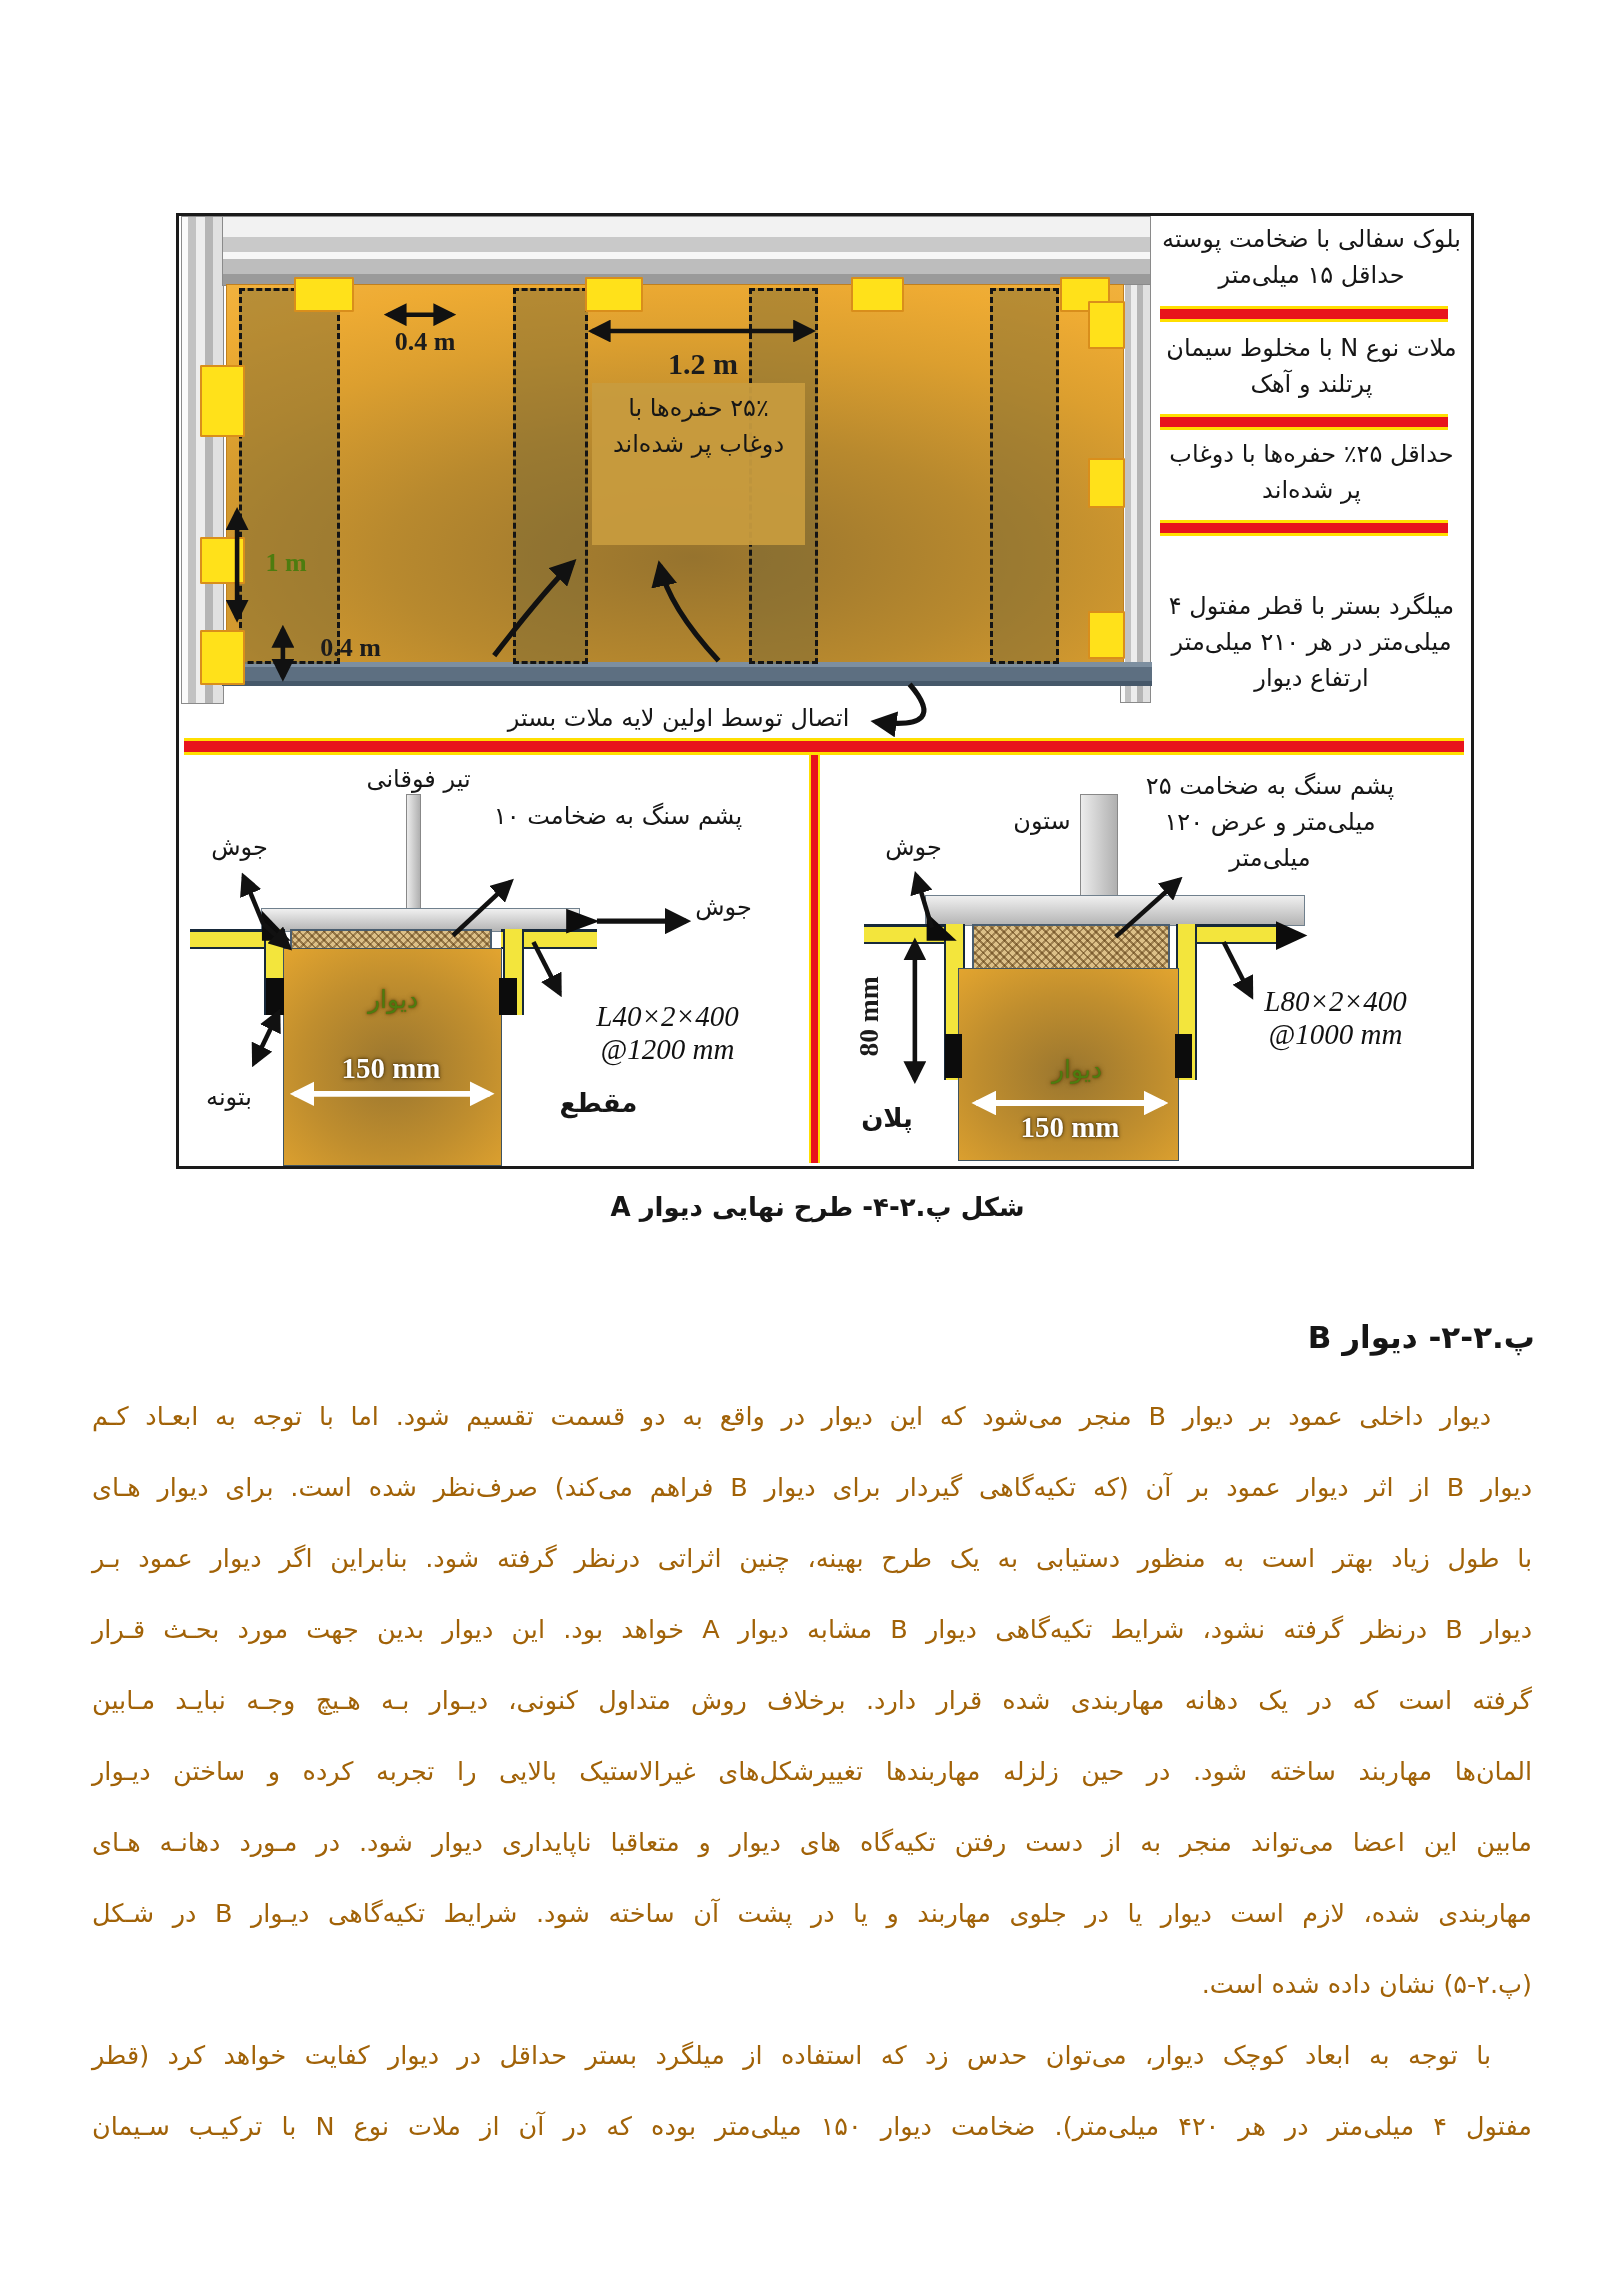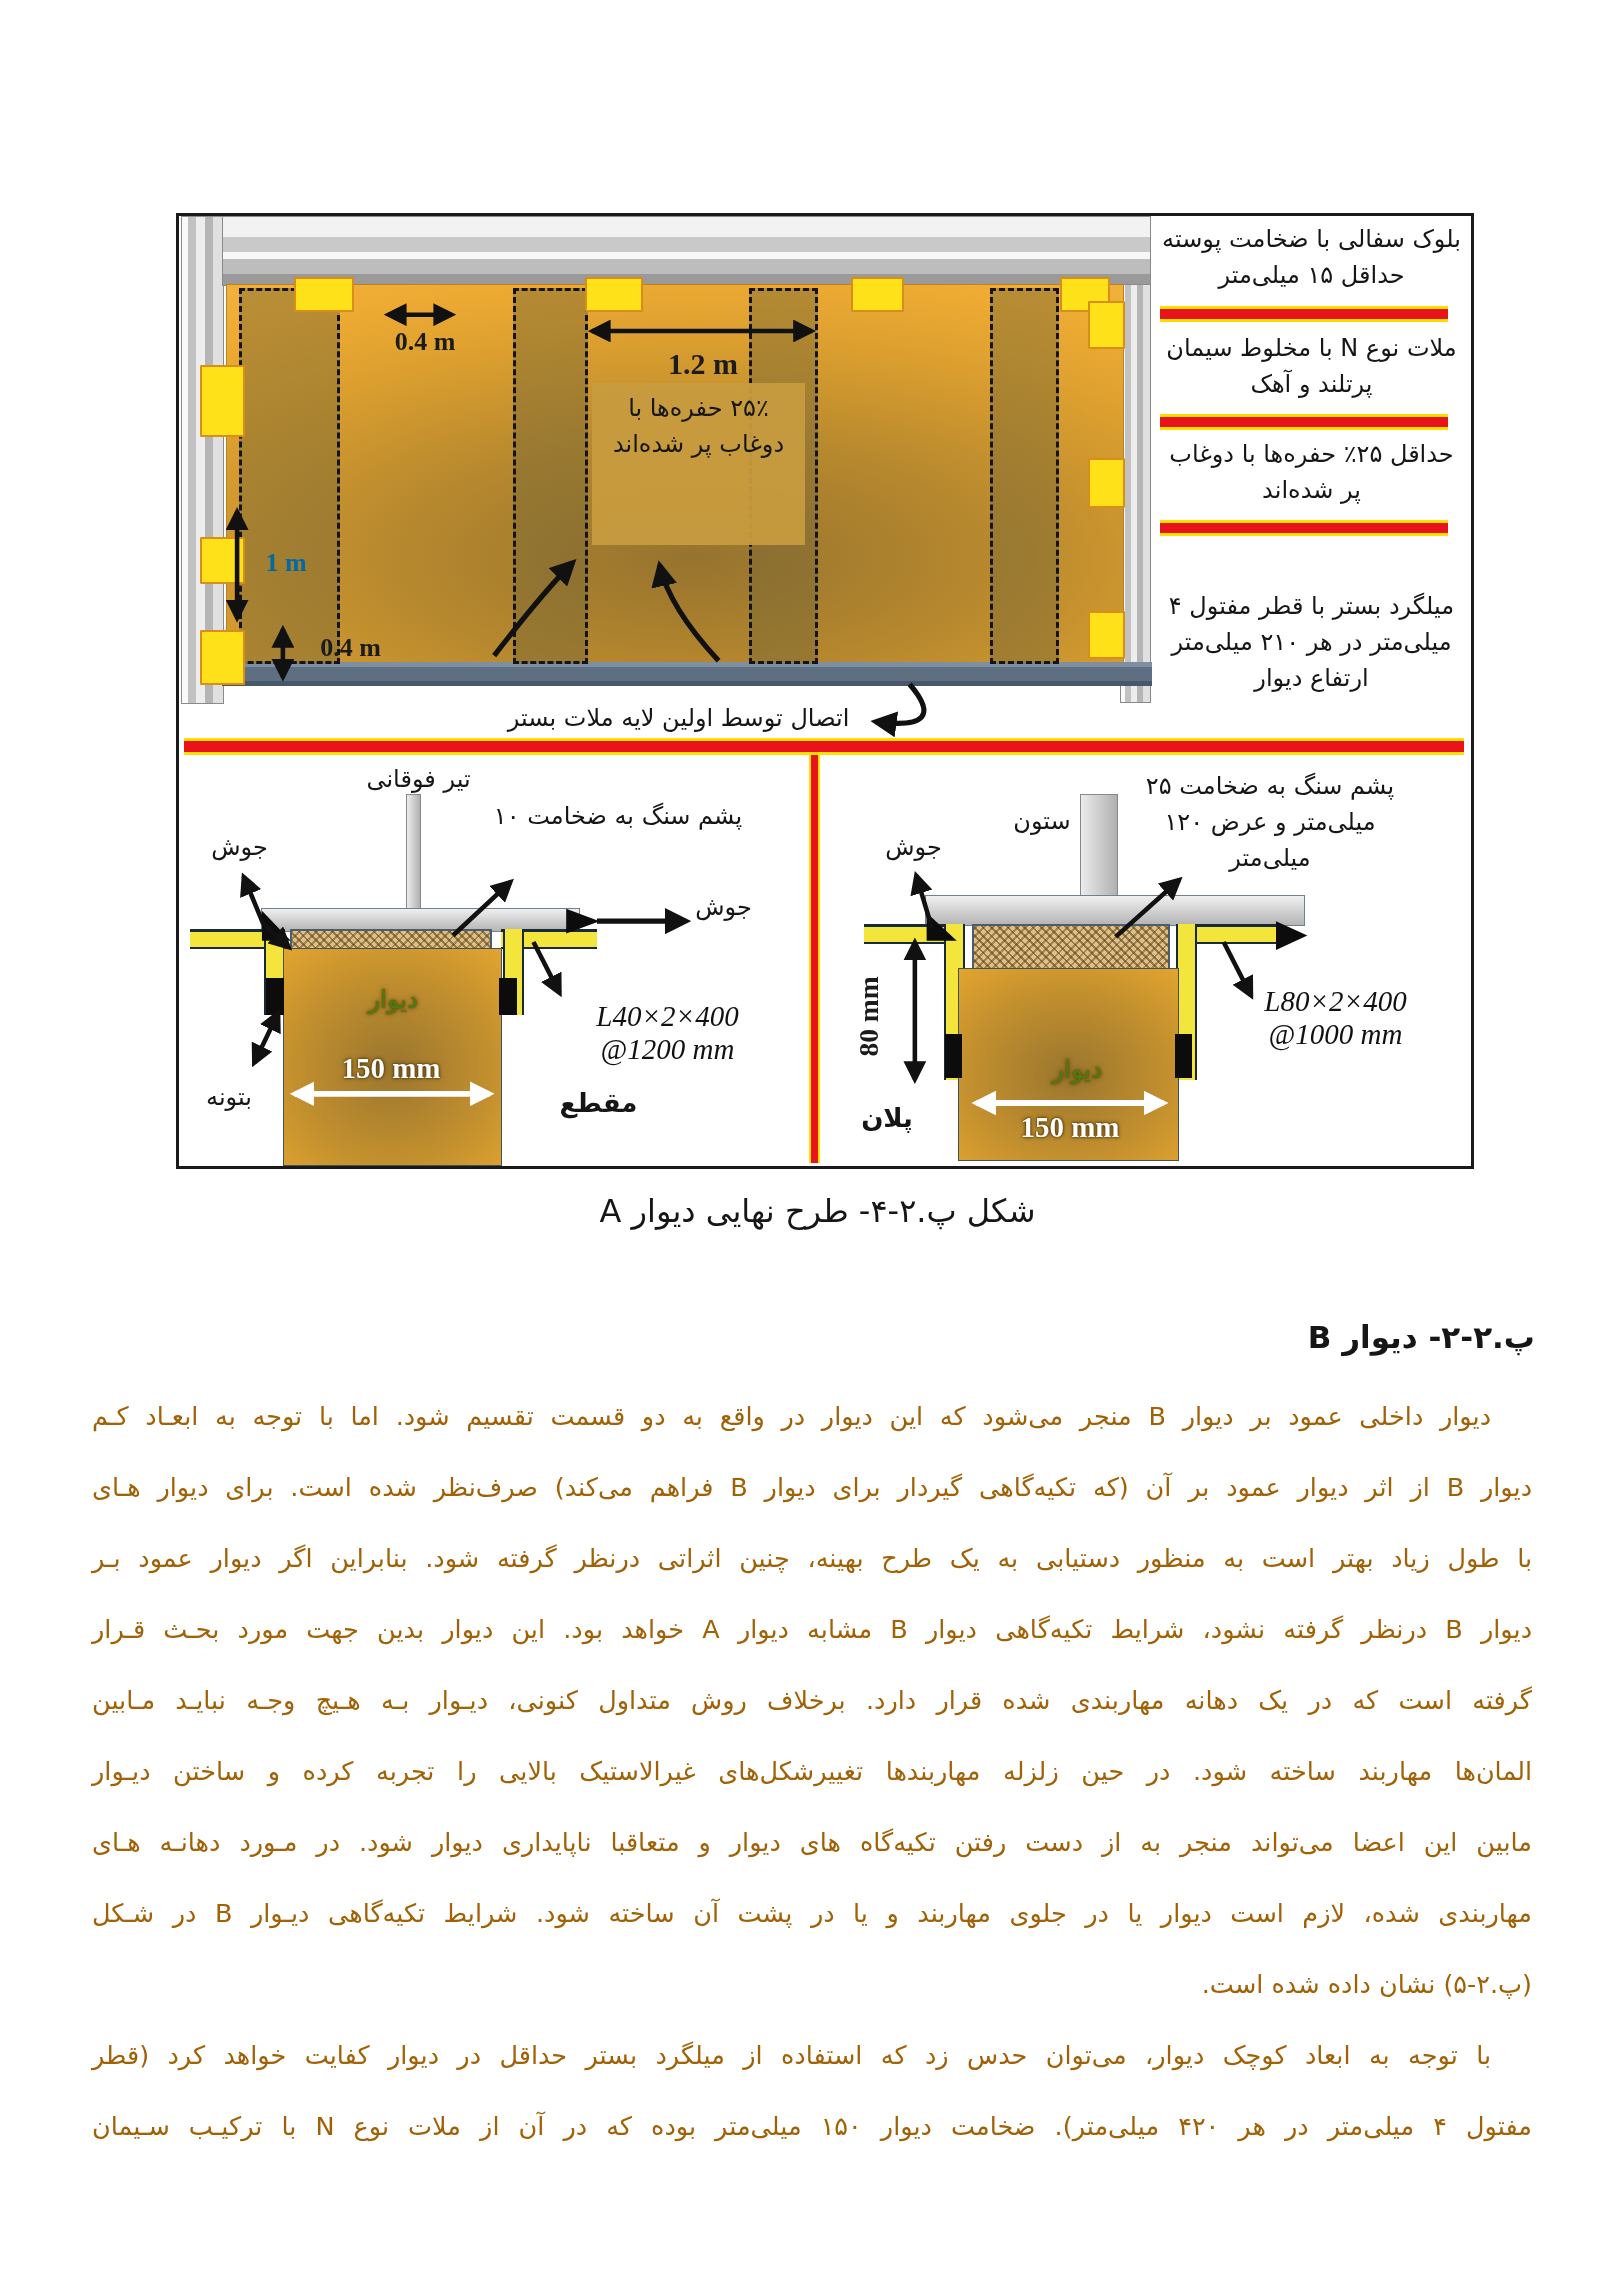--- a/index.html
+++ b/index.html
@@ -34,21 +34,21 @@
   
   .fa{direction:rtl;font-family:"DejaVu Sans",sans-serif;color:#161616;}
   .note{font-size:24px;line-height:36px;text-align:center;}
   .lbl{font-size:24px;line-height:34px;text-align:center;}
   .dim{font-family:"Liberation Serif","DejaVu Serif",serif;font-weight:bold;font-size:26px;text-align:center;color:#1c1c1c;}
   .dimw{font-family:"Liberation Serif","DejaVu Serif",serif;font-weight:bold;font-size:29px;text-align:center;color:#fff;
         text-shadow:0 0 4.6px rgba(70,45,0,.95),0 0 2px rgba(70,45,0,.95);}
   .spec{font-family:"Liberation Serif","DejaVu Serif",serif;font-size:29px;line-height:33px;text-align:center;color:#111;font-style:italic;}
   .wallword{font-size:25px;color:#4d7c0f;text-align:center;text-shadow:0 0 5.2px rgba(92,62,10,.9),0 0 2px rgba(92,62,10,.9);}
   .bold{font-weight:bold;}
-  .caption{font-size:32px;font-weight:normal;text-align:center;}
+  .caption{font-size:26px;font-weight:bold;text-align:center;}
   .heading{font-size:31px;font-weight:bold;text-align:right;}
   .bline{position:relative;height:71px;line-height:71px;font-size:25.5px;direction:rtl;
          text-align:justify;text-align-last:justify;white-space:nowrap;color:#a16207;}
   .bline.indent{padding-right:41px;}
   .bline.endline{text-align-last:right;}
 </style>
 </head>
 <body>
 
 <div class="page">
@@ -78,21 +78,21 @@
   <div class="abs clip" style="left:1088px;top:458px;width:33px;height:46px;"></div>
   <div class="abs clip" style="left:1088px;top:611px;width:33px;height:44px;"></div>
 
   <div class="abs notebox" style="left:592px;top:383px;width:213px;height:162px;">
     <div class="fa note" style="padding-top:6.5px;">۲۵٪ حفره‌ها با</div>
     <div class="fa note">دوغاب پر شده‌اند</div>
   </div>
 
   <div class="abs dim" style="left:376px;top:327px;width:98px;">0.4 m</div>
   <div class="abs dim" style="left:641px;top:347px;width:124px;font-size:30px;">1.2 m</div>
-  <div class="abs dim" style="left:250px;top:548px;width:72px;color:#0369a1;">1 m</div>
+  <div class="abs dim" style="left:250px;top:548px;width:72px;color:#4d7c0f;">1 m</div>
   <div class="abs dim" style="left:298px;top:633px;width:105px;">0.4 m</div>
   <div class="abs fa lbl" style="left:482px;top:701px;width:393px;">اتصال توسط اولین لایه ملات بستر</div>
 
   <div class="abs fa note" style="left:1161px;top:221px;width:301px;">
     <div>بلوک سفالی با ضخامت پوسته</div>
     <div>حداقل ۱۵ میلی‌متر</div>
   </div>
   <div class="abs hr-bar" style="left:1160px;top:306px;width:288px;height:15.7px;"></div>
   <div class="abs fa note" style="left:1161px;top:330px;width:301px;">
     <div>ملات نوع N با مخلوط سیمان</div>

